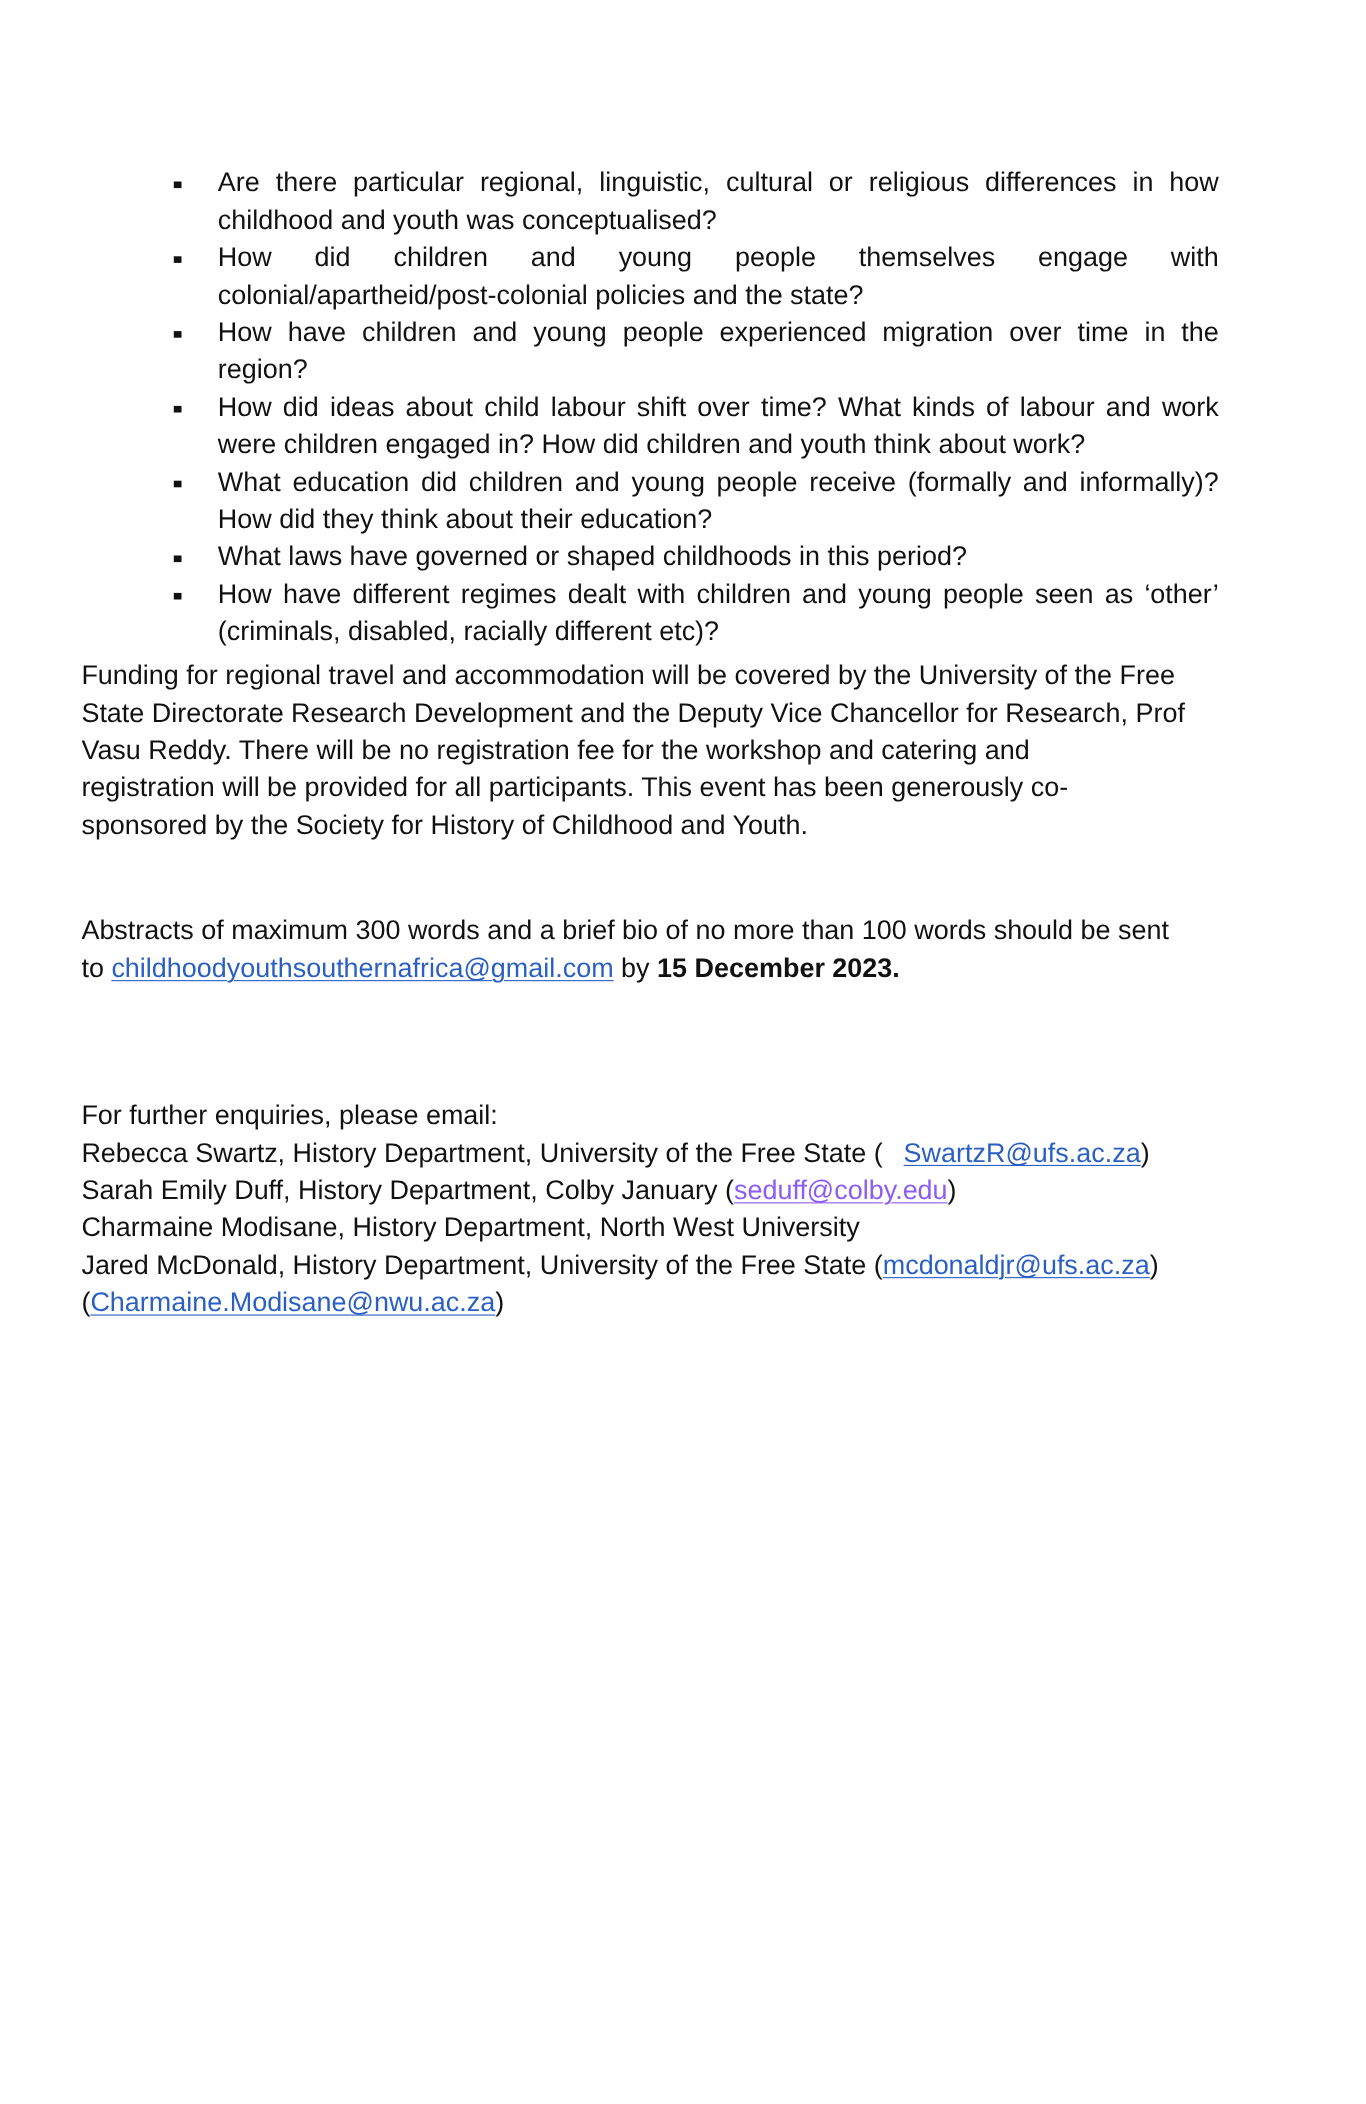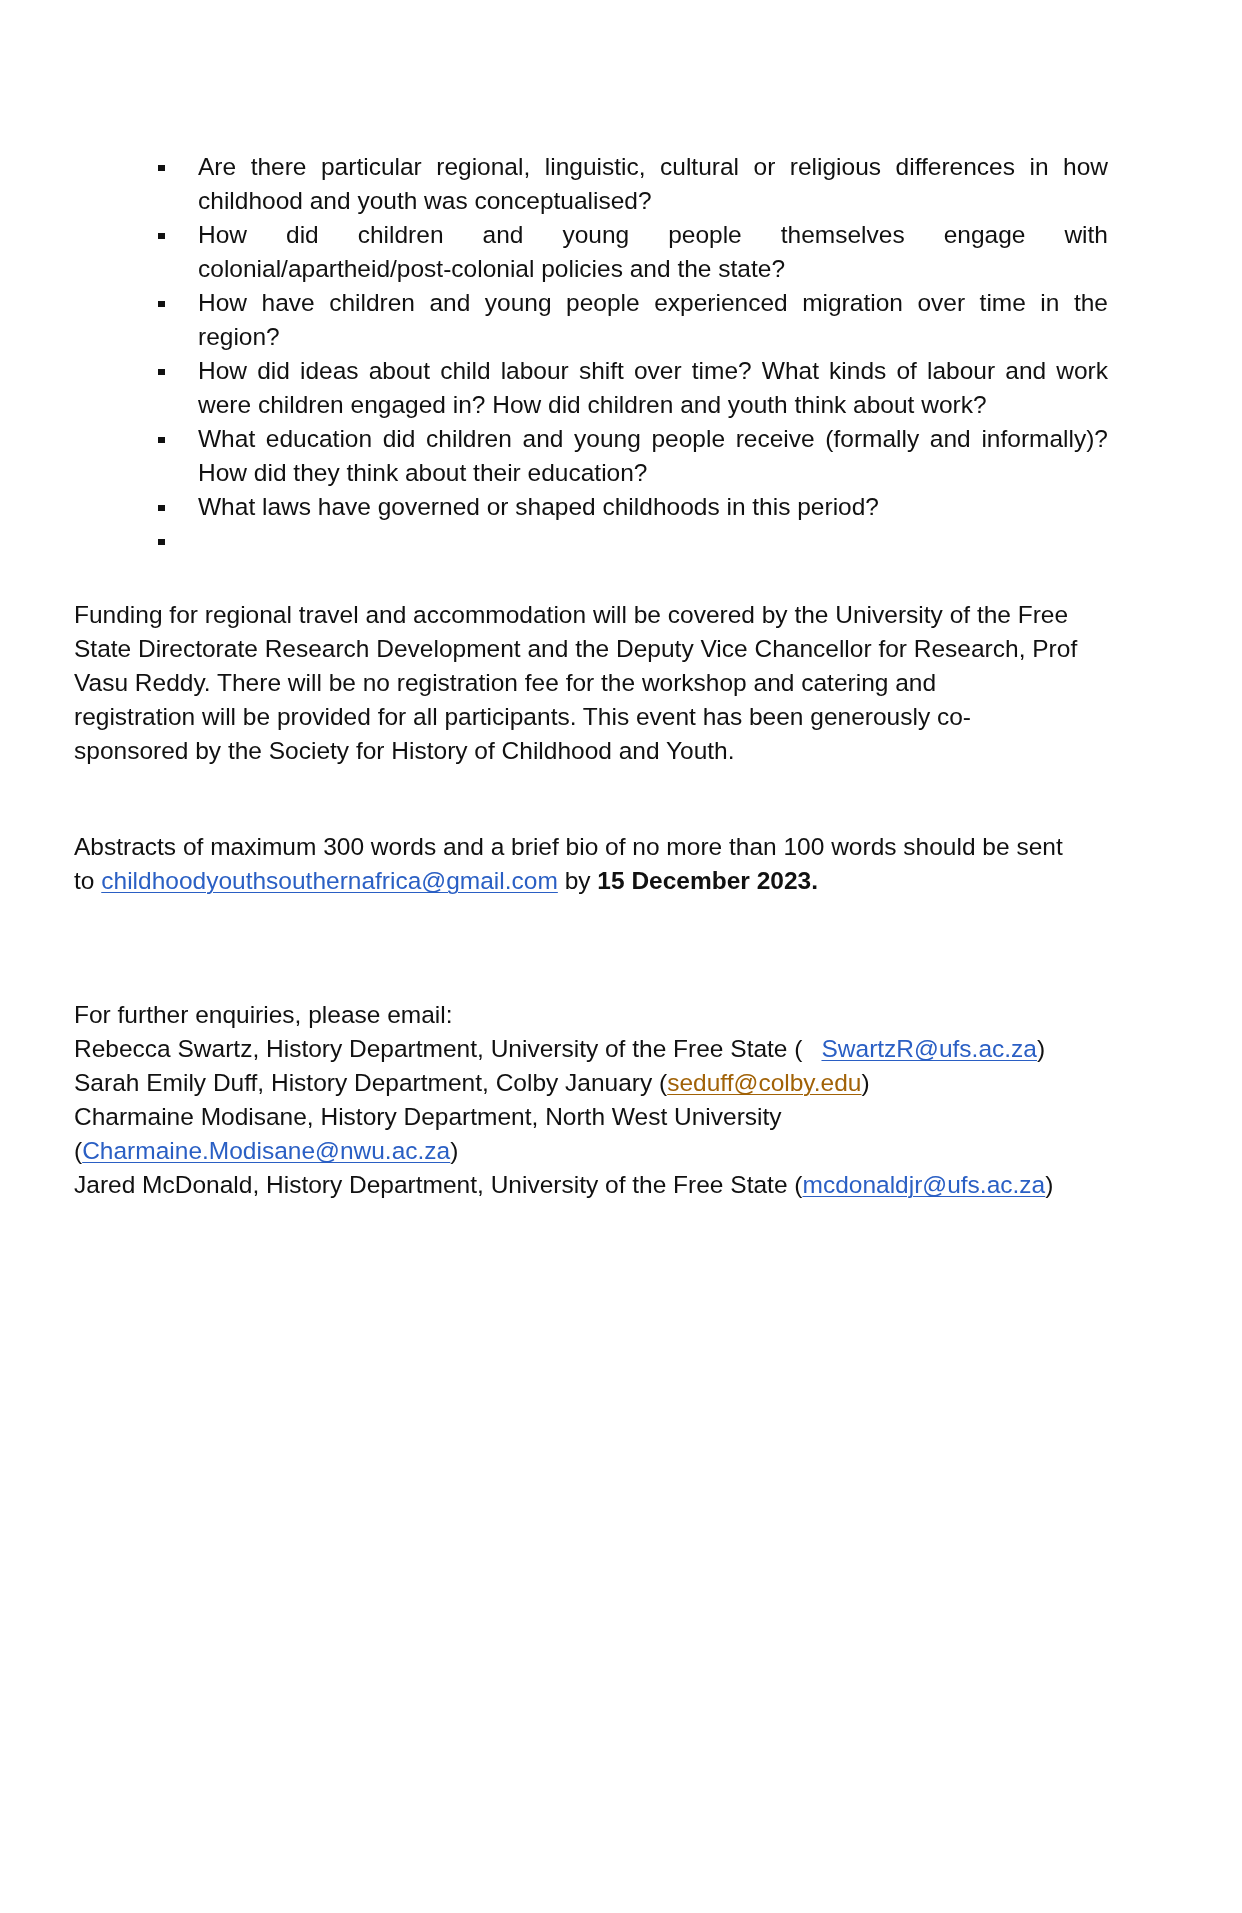--- a/index.html
+++ b/index.html
@@ -28,39 +28,39 @@
 
 <div class="page">
 
   <ul class="bullets">
     <li><span class="dash"></span><span>Are there particular regional, linguistic, cultural or religious differences in how childhood and youth was conceptualised?</span></li>
     <li><span class="dash"></span><span>How did children and young people themselves engage with colonial/apartheid/post-colonial policies and the state?</span></li>
     <li><span class="dash"></span><span>How have children and young people experienced migration over time in the region?</span></li>
     <li><span class="dash"></span><span>How did ideas about child labour shift over time? What kinds of labour and work were children engaged in? How did children and youth think about work?</span></li>
     <li><span class="dash"></span><span>What education did children and young people receive (formally and informally)? How did they think about their education?</span></li>
     <li><span class="dash"></span><span>What laws have governed or shaped childhoods in this period?</span></li>
-    <li><span class="dash"></span></li>
+    <li><span class="dash"></span><span>How have different regimes dealt with children and young people seen as ‘other’ (criminals, disabled, racially different etc)?</span></li>
   </ul>
 
   <p class="para p-funding">
     <span class="line">Funding for regional travel and accommodation will be covered by the University of the Free</span>
     <span class="line">State Directorate Research Development and the Deputy Vice Chancellor for Research, Prof</span>
     <span class="line">Vasu Reddy. There will be no registration fee for the workshop and catering and</span>
     <span class="line">registration will be provided for all participants. This event has been generously co-</span>
     <span class="line">sponsored by the Society for History of Childhood and Youth.</span>
   </p>
 
   <p class="para p-abstracts">
     <span class="line">Abstracts of maximum 300 words and a brief bio of no more than 100 words should be sent</span>
     <span class="line"><span>to </span><a class="link" style="color: rgb(42, 95, 196);">childhoodyouthsouthernafrica@gmail.com</a><span> by </span><b>15 December 2023.</b></span>
   </p>
 
 
   <p class="para p-enquiries">
     <span class="line">For further enquiries, please email:</span>
     <span class="line"><span>Rebecca Swartz, History Department, University of the Free State  (</span><a class="link" style="color: rgb(42, 95, 196); margin-left: 19px;">SwartzR@ufs.ac.za</a><span>)</span></span>
-    <span class="line"><span>Sarah Emily Duff, History Department, Colby January (</span><a class="link" style="color: #a16207; margin-top: 23px;">seduff@colby.edu</a><span>)</span></span>
+    <span class="line"><span>Sarah Emily Duff, History Department, Colby January (</span><a class="link" style="color: #8b5cf6; margin-top: 23px;">seduff@colby.edu</a><span>)</span></span>
     <span class="line"><span>Charmaine Modisane, History Department, North West University</span></span>
+    <span class="line"><span>Jared McDonald, History Department, University of the Free State (</span><a class="link" style="color: rgb(42, 95, 196);">mcdonaldjr@ufs.ac.za</a><span>)</span></span>
     <span class="line"><span>(</span><a class="link" style="color: rgb(42, 95, 196);">Charmaine.Modisane@nwu.ac.za</a><span>)</span></span>
-    <span class="line"><span>Jared McDonald, History Department, University of the Free State (</span><a class="link" style="color: rgb(42, 95, 196);">mcdonaldjr@ufs.ac.za</a><span>)</span></span>
   </p>
 
 </div>
 
 </body></html>

